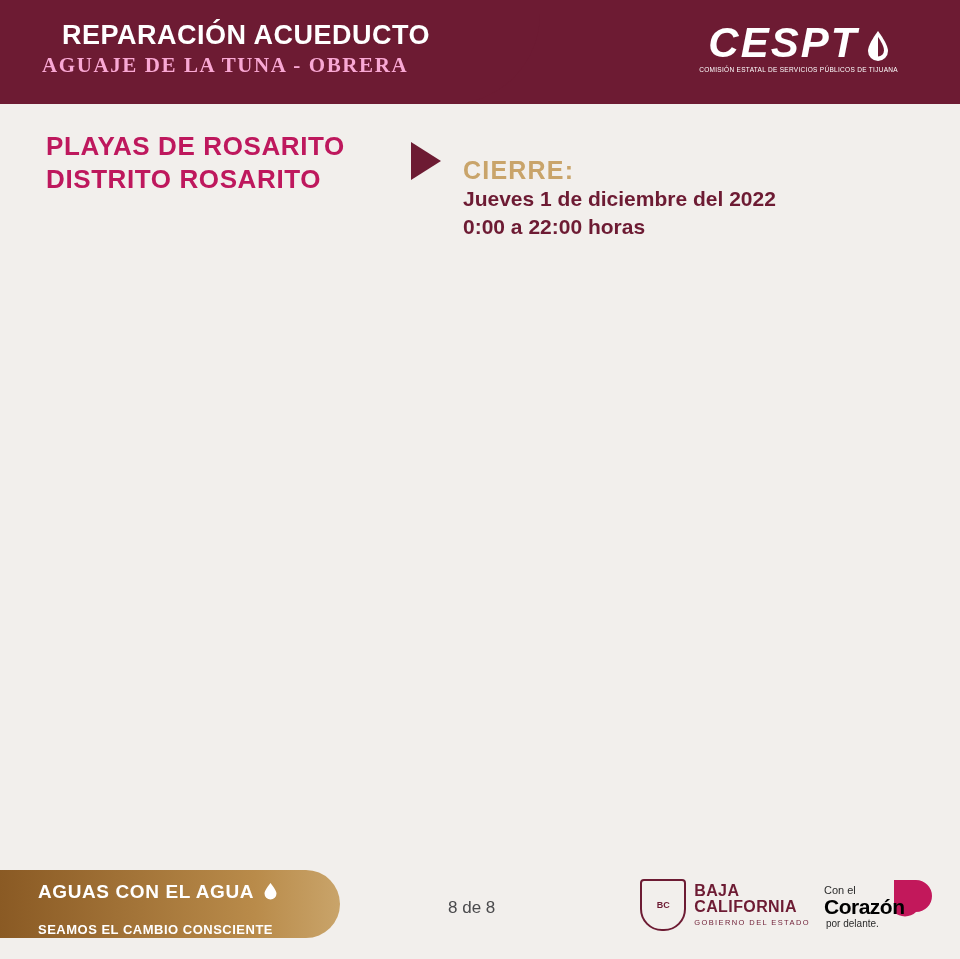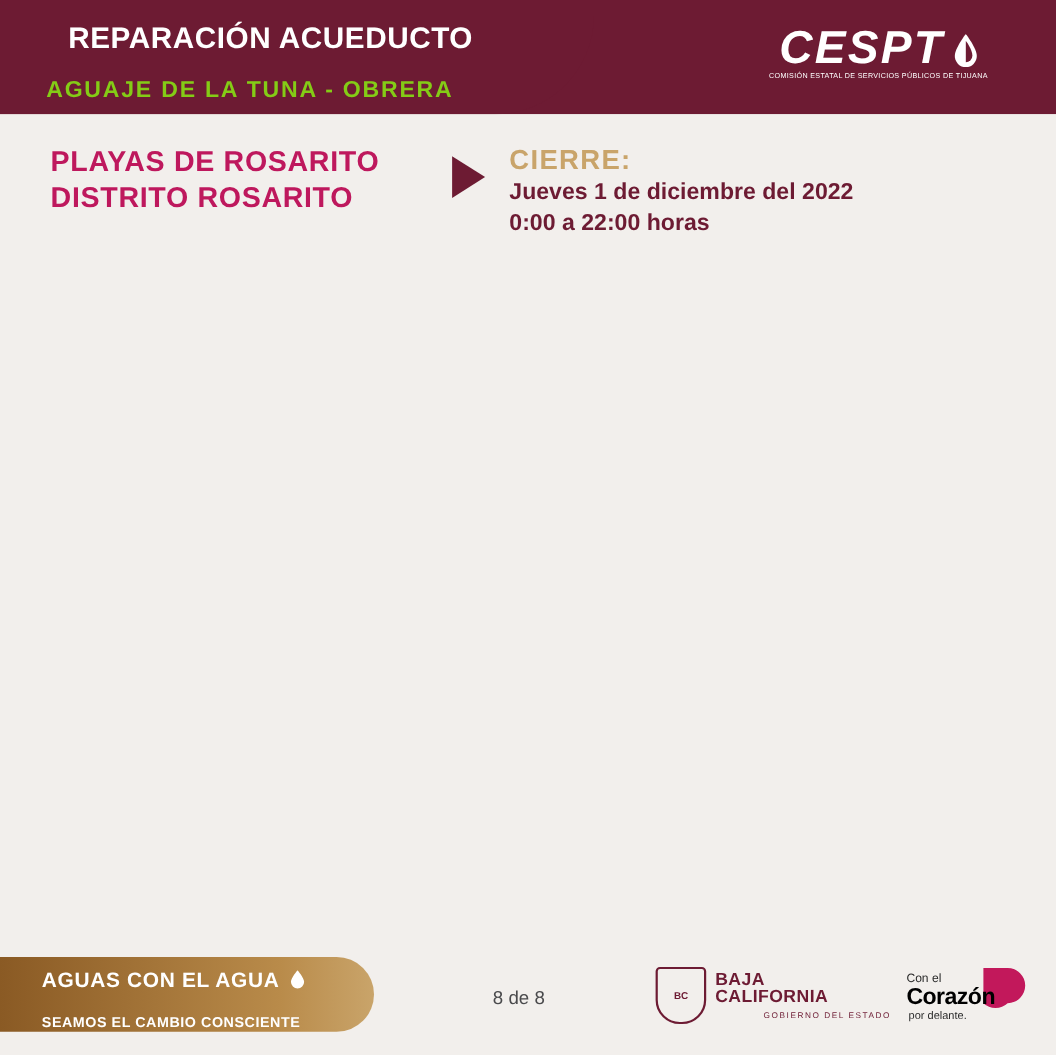--- a/index.html
+++ b/index.html
@@ -31,26 +31,27 @@
   }
   .header-title {
     color: #ffffff;
     font-size: 27px;
     font-weight: bold;
     letter-spacing: 0.5px;
     line-height: 1.12;
     margin-left: 20px;
   }
   .header-subtitle {
-    color: #84cc16;
+    color: #f9a8d4;
     font-size: 21px;
     font-weight: bold;
     letter-spacing: 1.6px;
     line-height: 1.2;
-    margin-top: 19px;
+    margin-top: 3px;
+    font-family: Liberation Serif, serif;
   }
   .logo-block {
     position: absolute;
     right: 62px; top: 22px;
     text-align: center;
   }
   .logo-cespt {
     color: #ffffff;
     font-size: 42px;
     font-weight: bold;
@@ -112,20 +113,21 @@
   }
   .closure {
     padding-top: 1px;
   }
   .closure-label {
     color: #c9a46a;
     font-size: 25px;
     font-weight: bold;
     letter-spacing: 1.2px;
     line-height: 1.2;
+    margin-top: 24px;
   }
   .closure-date, .closure-hours {
     color: #6d1b33;
     font-size: 21px;
     font-weight: bold;
     line-height: 1.35;
   }
 
   .divider {
     margin: 22px 46px 0 46px;
@@ -216,21 +218,20 @@
     font-size: 16px;
     font-weight: bold;
     letter-spacing: 0.4px;
     line-height: 1.02;
   }
   .bc-text-sub {
     color: #6d1b33;
     font-size: 7.5px;
     letter-spacing: 1.4px;
     margin-top: 3px;
-    margin-left: 44px;
   }
   .heart-logo {
     position: relative;
     width: 118px; height: 62px;
   }
   .heart-shape {
     position: absolute;
     right: 6px; top: 2px;
     width: 46px; height: 46px;
   }

